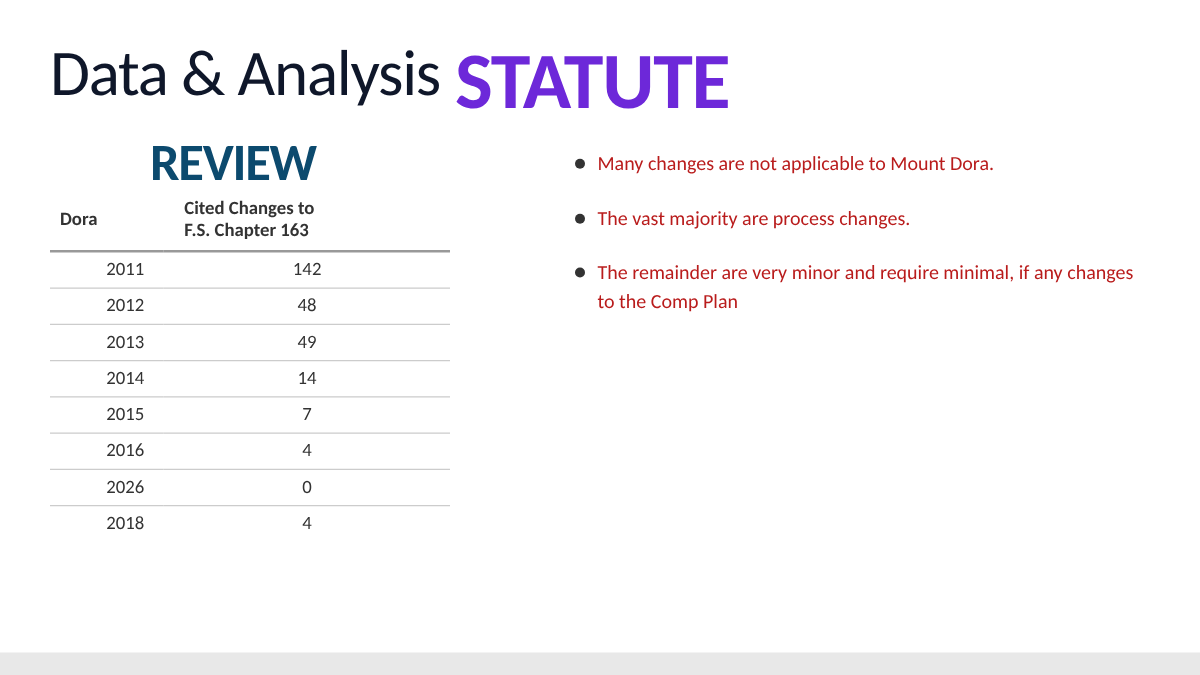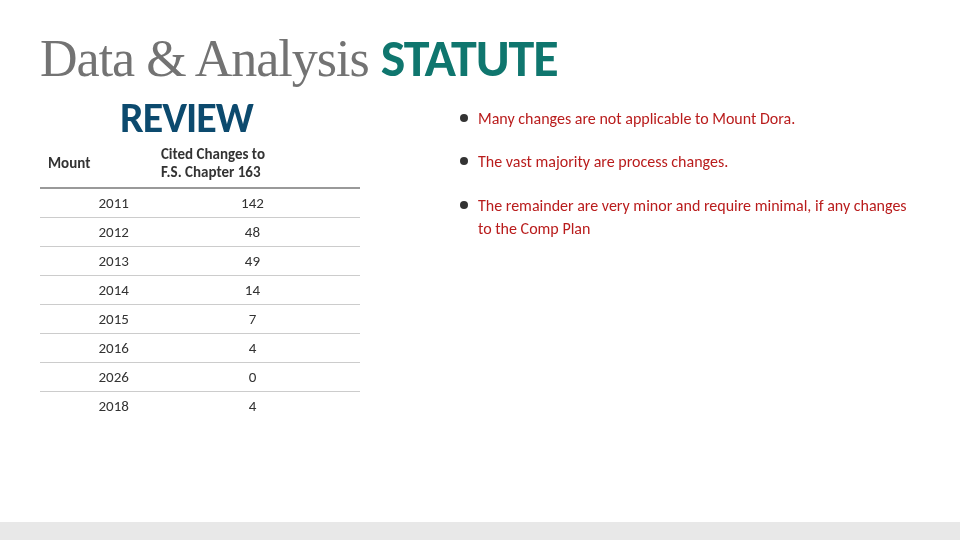--- a/index.html
+++ b/index.html
@@ -26,30 +26,29 @@
 
     .title-area {
       display: flex;
       align-items: flex-start;
       margin-bottom: 10px;
     }
 
     .title-main {
       font-size: 52px;
       font-weight: 300;
-      color: #737373;
+      color: #0f172a;
       letter-spacing: -1px;
       line-height: 1.1;
       margin-right: 12px;
-      font-family: Liberation Serif, serif;
     }
 
     .title-orange {
-      color: #0f766e;
-      font-size: 52px;
+      color: #6d28d9;
+      font-size: 64px;
       font-weight: 700;
       letter-spacing: -1px;
       line-height: 1.1;
     }
 
     .content-area {
       display: flex;
       flex: 1;
       gap: 40px;
       align-items: flex-start;
@@ -161,21 +160,21 @@
   </div>
 
   <div class="content-area">
 
     <div class="left-panel">
       <div class="review-label">REVIEW</div>
       <div class="table-container">
         <table>
           <thead>
             <tr>
-              <th>Mount</th>
+              <th>Dora</th>
               <th>Cited Changes to<br>F.S. Chapter 163</th>
             </tr>
           </thead>
           <tbody id="table-body">
           <tr>
                 <td>2011</td>
                 <td>142</td>
               </tr>
               <tr>
                 <td>2012</td>

